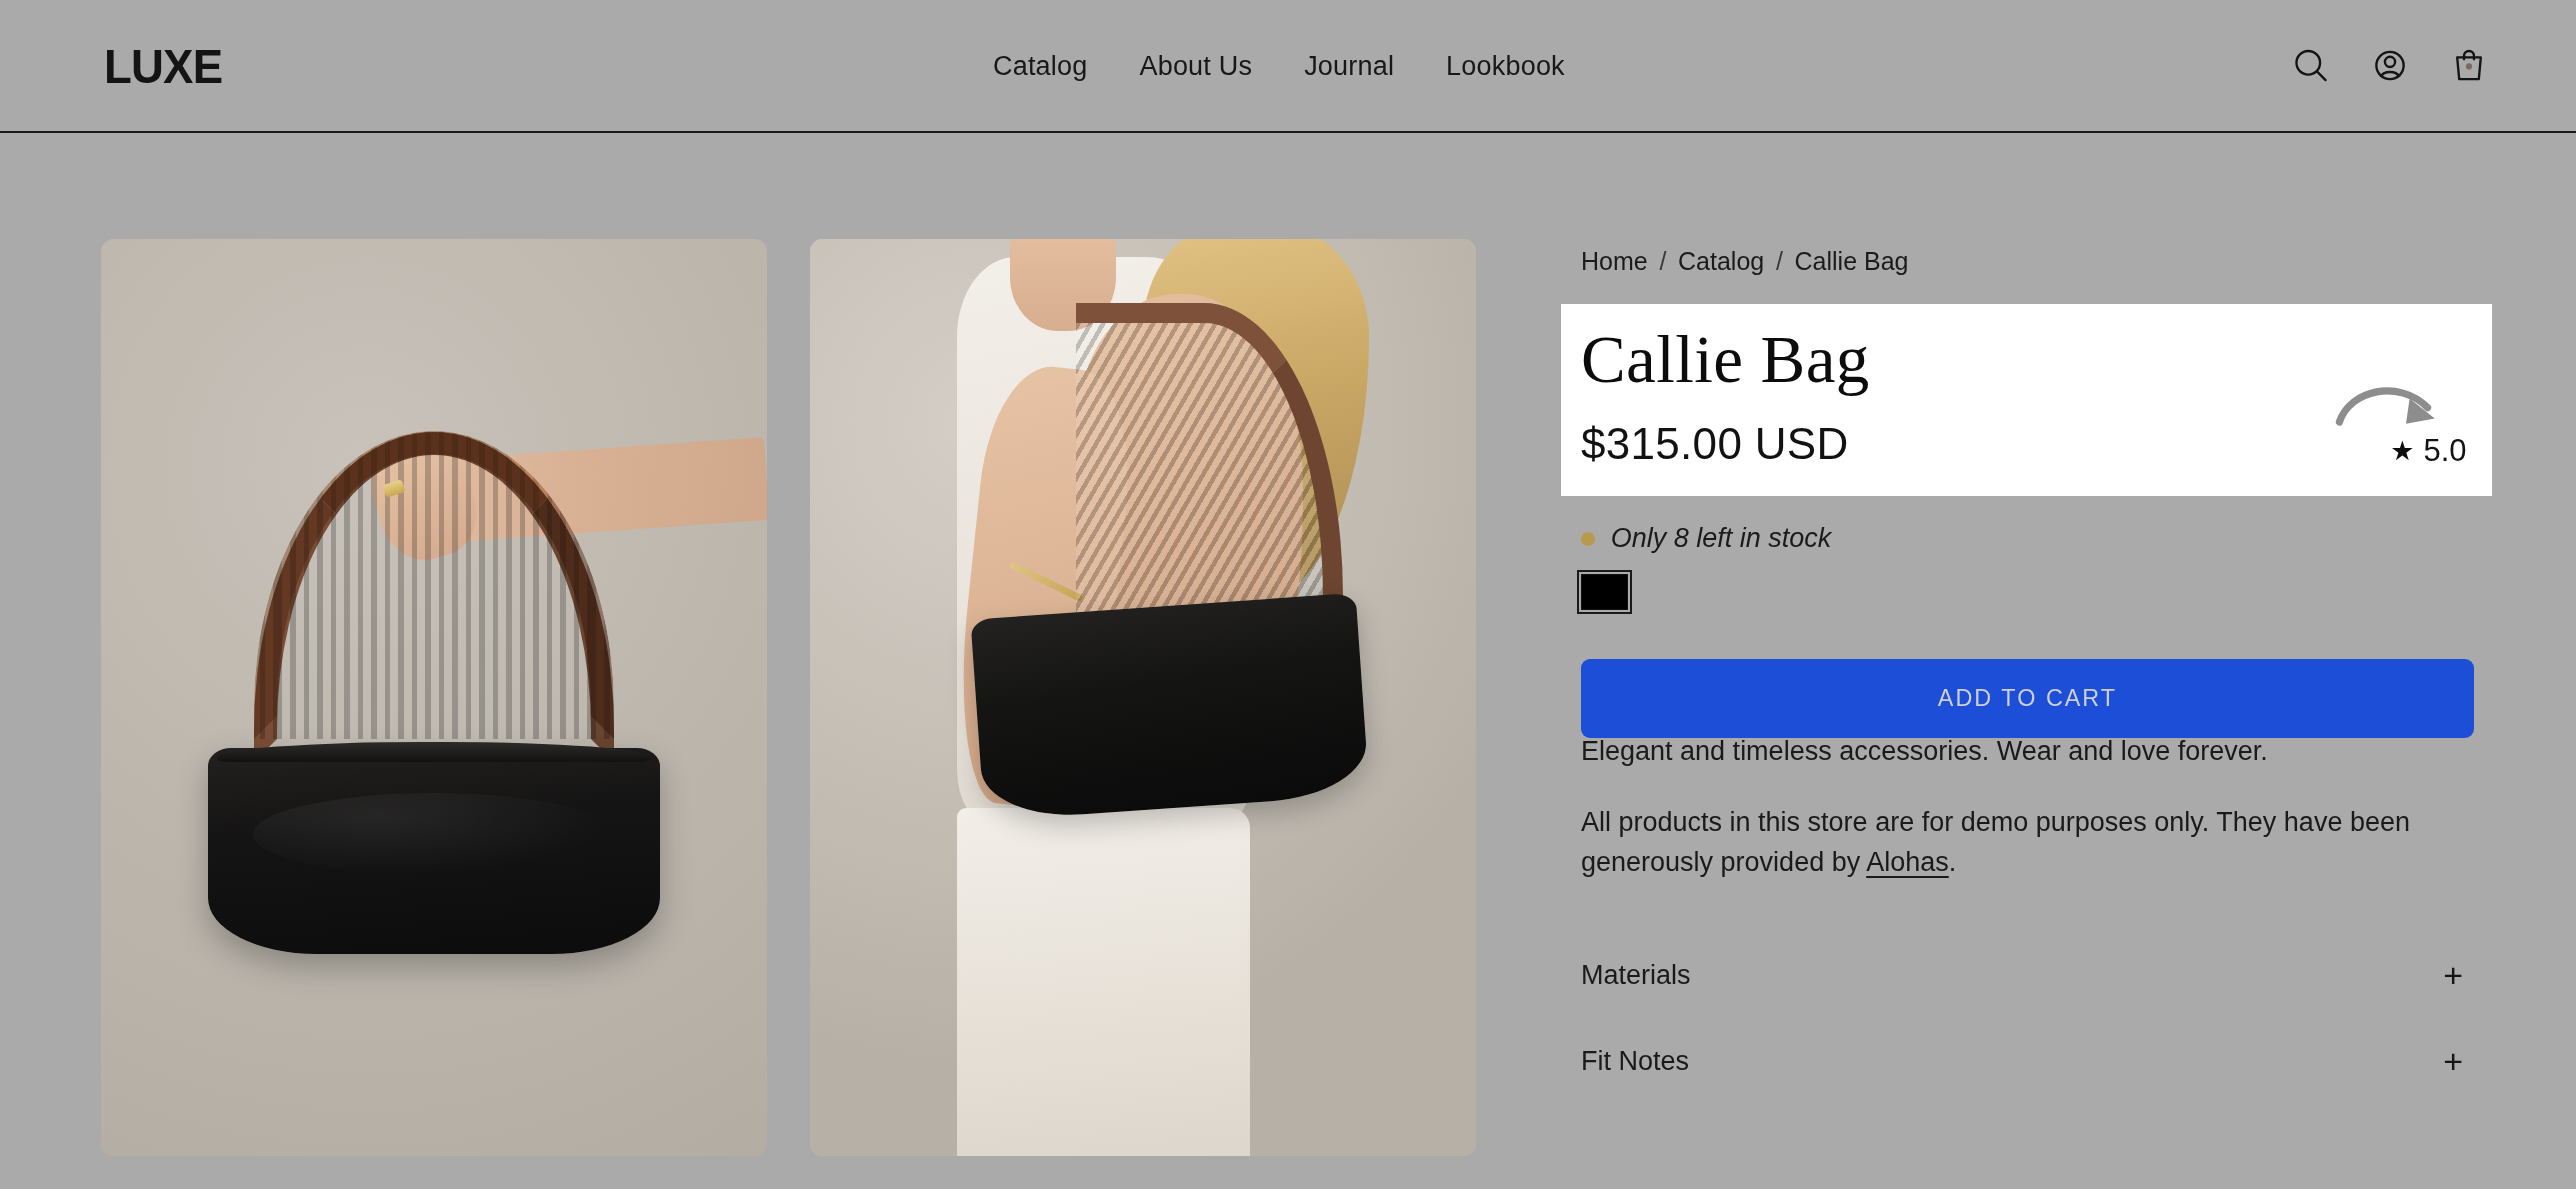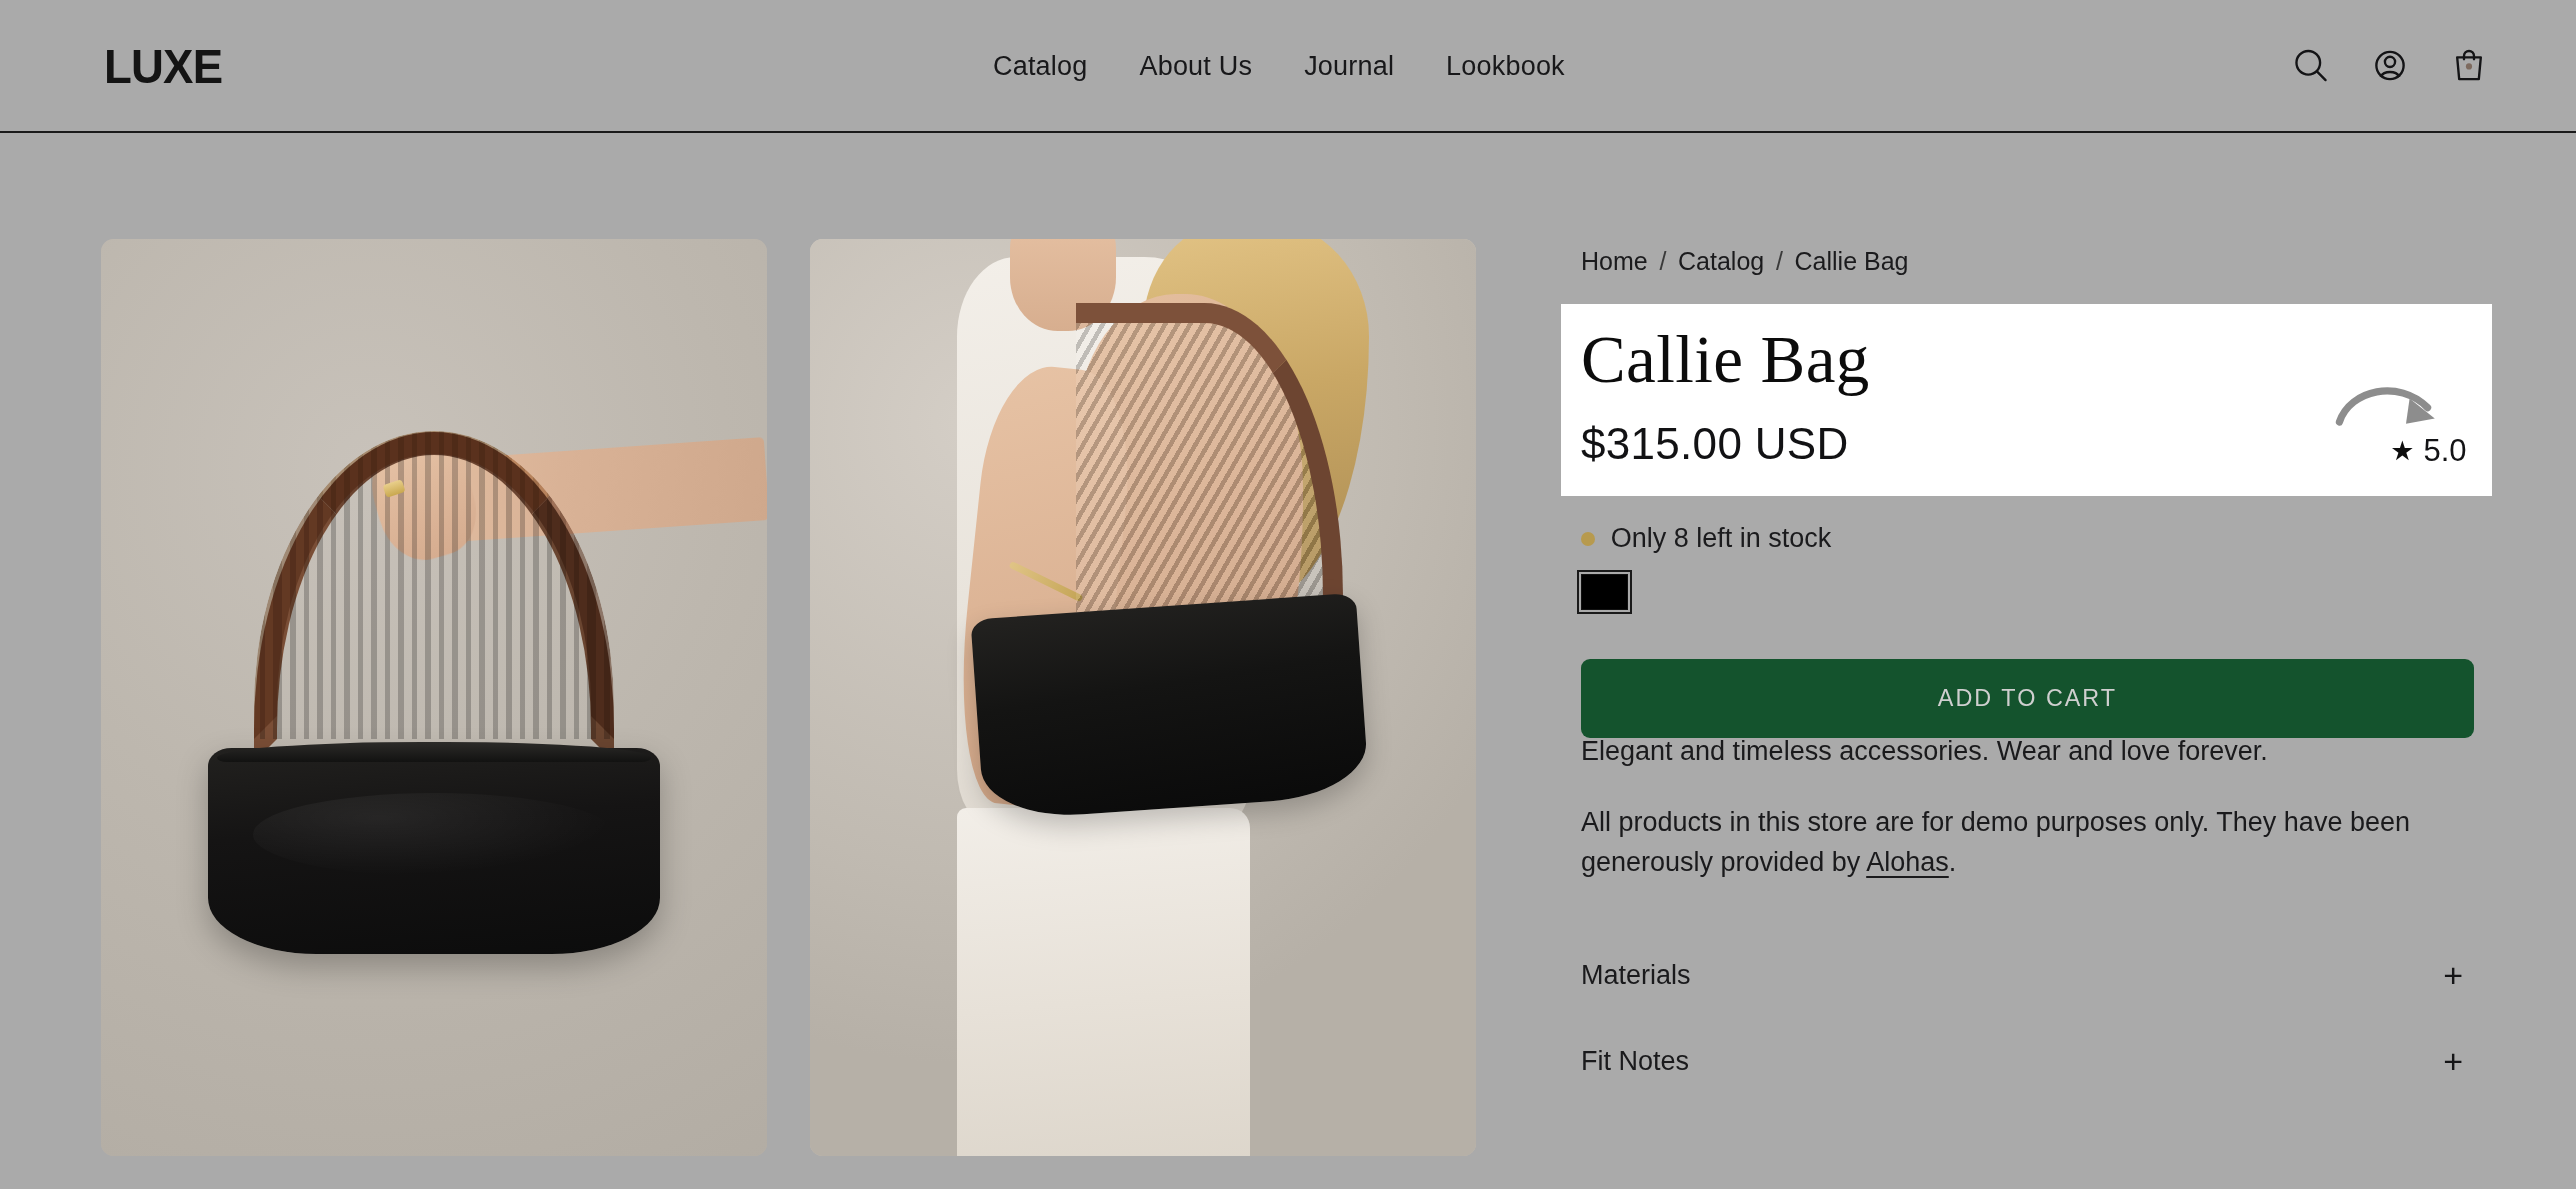--- a/index.html
+++ b/index.html
@@ -325,20 +325,21 @@
     height: 72px;
     pointer-events:none;
   }
 
   .stock {
     margin-top: 27px;
     display:flex; align-items:center; gap: 15.3px;
     font-size: 27px;
     color: #1b1b1d;
     padding-left: 20px;
+    font-style: italic;
   }
   .stock-dot {
     width: 14.4px; height: 14.4px; border-radius: 50%;
     background: #b79a4e;
     display:inline-block;
   }
 
   .option-label {
     margin-top: 49px;
     font-size: 25px;
@@ -353,21 +354,21 @@
     outline: 2.7px solid #1a1a1a;
     outline-offset: 2.7px;
     cursor:pointer;
   }
 
   .add-to-cart {
     margin-top: 49px;
     margin-left: 20px;
     width: 893px;
     height: 79px;
-    background: #14532d;
+    background: #1d4ed8;
     color: #cfcfcf;
     border: none;
     border-radius: 9px;
     font-size: 23.4px;
     letter-spacing: 2px;
     font-family: "Liberation Sans", sans-serif;
     cursor: pointer;
   }
 
   .desc {

